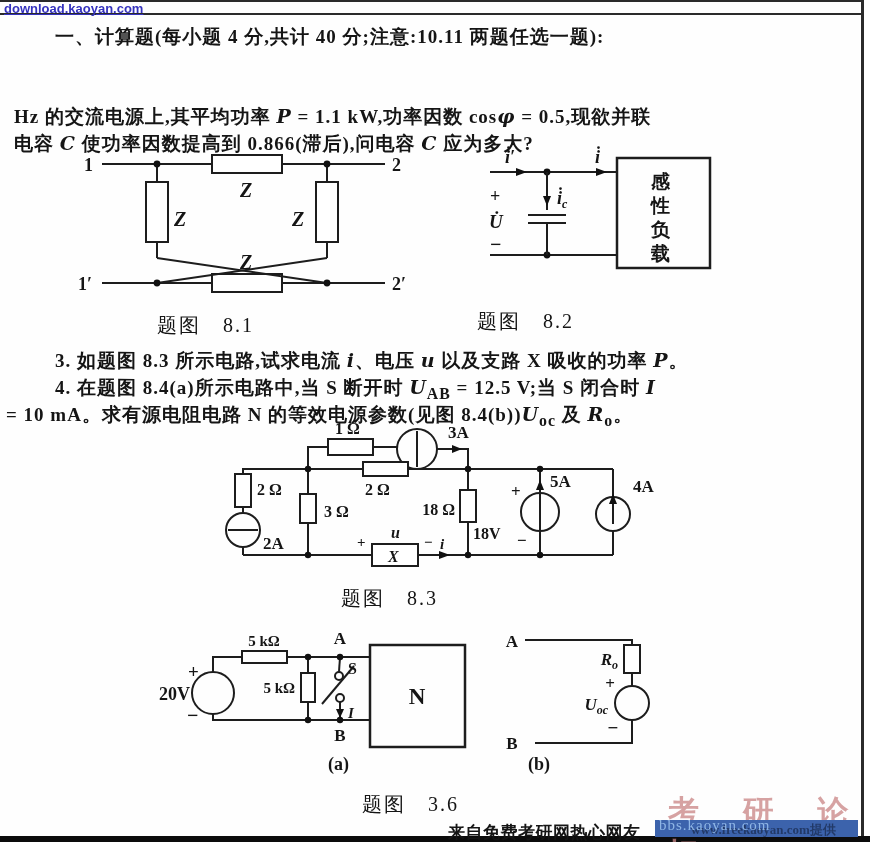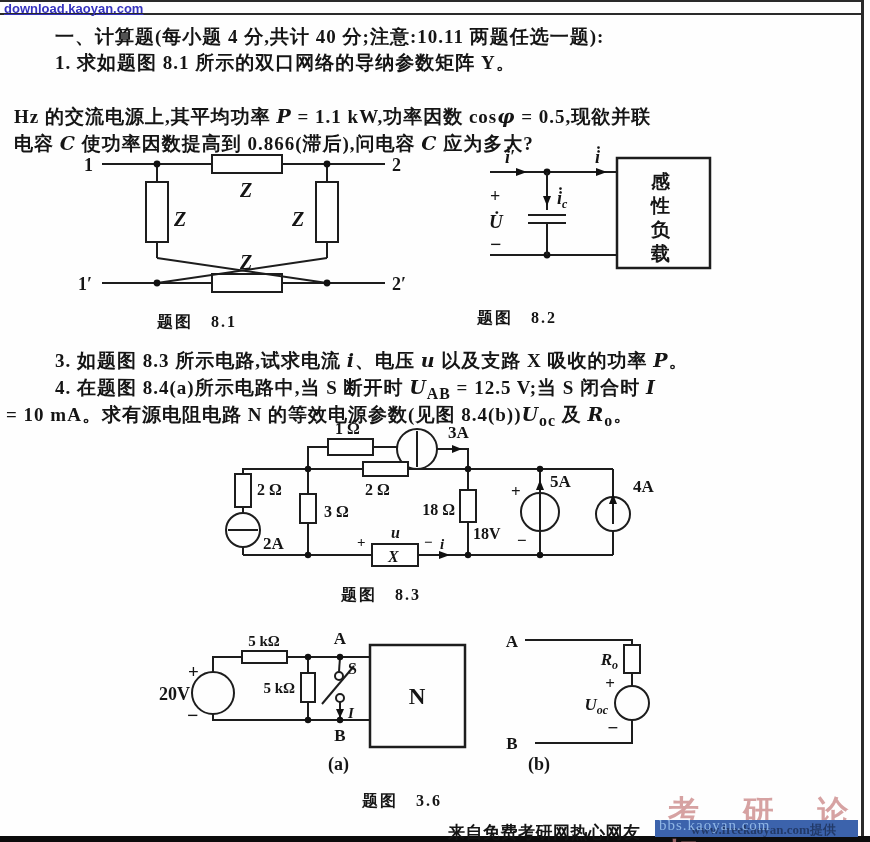--- a/index.html
+++ b/index.html
@@ -1,20 +1,20 @@
 <!DOCTYPE html>
 <html><head>
 <meta charset="utf-8">
 <style>
   html,body{margin:0;padding:0;background:#888;}
   #page{position:relative;width:870px;height:842px;background:#fefefe;overflow:hidden;
         font-family:"Liberation Serif","DejaVu Serif",serif;color:#151515;padding-left:40px;}
   .txt{position:absolute;white-space:nowrap;font-weight:600;font-size:19px;letter-spacing:1px;}
   .txt i{font-family:"DejaVu Serif",serif;}
-  .cap{position:absolute;white-space:nowrap;font-weight:700;font-size:16px;letter-spacing:2px;}
+  .cap{position:absolute;white-space:nowrap;font-weight:400;font-size:20px;letter-spacing:2px;}
   .sub-cap{position:absolute;font-weight:700;font-size:18px;}
   .rule{position:absolute;background:#2a2a2a;}
   #toplink{position:absolute;left:4px;top:1px;font-family:"Liberation Sans","DejaVu Sans",sans-serif;
            font-size:13px;font-weight:700;text-decoration:underline;cursor:pointer;}
   #watermark{position:absolute;left:668px;top:791px;font-size:31px;font-weight:700;
              letter-spacing:18px;opacity:.75;}
   #selbox{position:absolute;left:655px;top:820px;width:203px;height:17px;}
   #selbox .bg{position:absolute;inset:0;}
   #selbox .light{position:absolute;left:4px;top:-3px;font-size:15px;font-weight:400;letter-spacing:1px;}
   #selbox .dark{position:absolute;left:0px;top:1px;font-size:13px;font-weight:700;opacity:.8;}
@@ -33,21 +33,20 @@
 <div id="page">
 
   <div class="rule" style="left:0;top:0;width:863px;height:2px;"></div>
   <div class="rule" style="left:0;top:13px;width:863px;height:1.5px;"></div>
   <div class="rule" style="left:861px;top:0;width:2.5px;height:838px;"></div>
   <div class="rule" style="left:0;top:836px;width:870px;height:6px;background:#0c0c0c;"></div>
 
   <div id="toplink" style="color: rgb(52, 49, 189);">download.kaoyan.com</div>
 
   <div class="txt" style="left:55px;top:24px;">一、计算题(每小题 4 分,共计 40 分;注意:10.11 两题任选一题):</div>
-  <div class="txt" style="left:55px;top:50px;">1. 求如题图 8.1 所示的双口网络的导纳参数矩阵 <b>Y</b>。</div>
   <div class="txt" style="left:14px;top:104px;">Hz 的交流电源上,其平均功率 <i>P</i> = 1.1 kW,功率因数 cos<i>φ</i> = 0.5,现欲并联</div>
   <div class="txt" style="left:14px;top:131px;">电容 <i>C</i> 使功率因数提高到 0.866(滞后),问电容 <i>C</i> 应为多大?</div>
   <div class="txt" style="left:55px;top:348px;">3. 如题图 8.3 所示电路,试求电流 <i>i</i>、电压 <i>u</i> 以及支路 X 吸收的功率 <i>P</i>。</div>
   <div class="txt" style="left:55px;top:375px;">4. 在题图 8.4(a)所示电路中,当 S 断开时 <i>U</i><sub>AB</sub> = 12.5 V;当 S 闭合时 <i>I</i></div>
   <div class="txt" style="left:6px;top:402px;">= 10 mA。求有源电阻电路 N 的等效电源参数(见图 8.4(b))<i>U</i><sub>oc</sub> 及 <i>R</i><sub>o</sub>。</div>
 
   <svg style="left:40px;top:150px;" width="410" height="155" viewBox="0 0 410 155">
     <line class="wire" x1="62" y1="14" x2="345" y2="14"></line>
     <line class="wire" x1="62" y1="133" x2="345" y2="133"></line>
     <rect class="res" x="172" y="5" width="70" height="18"></rect>

